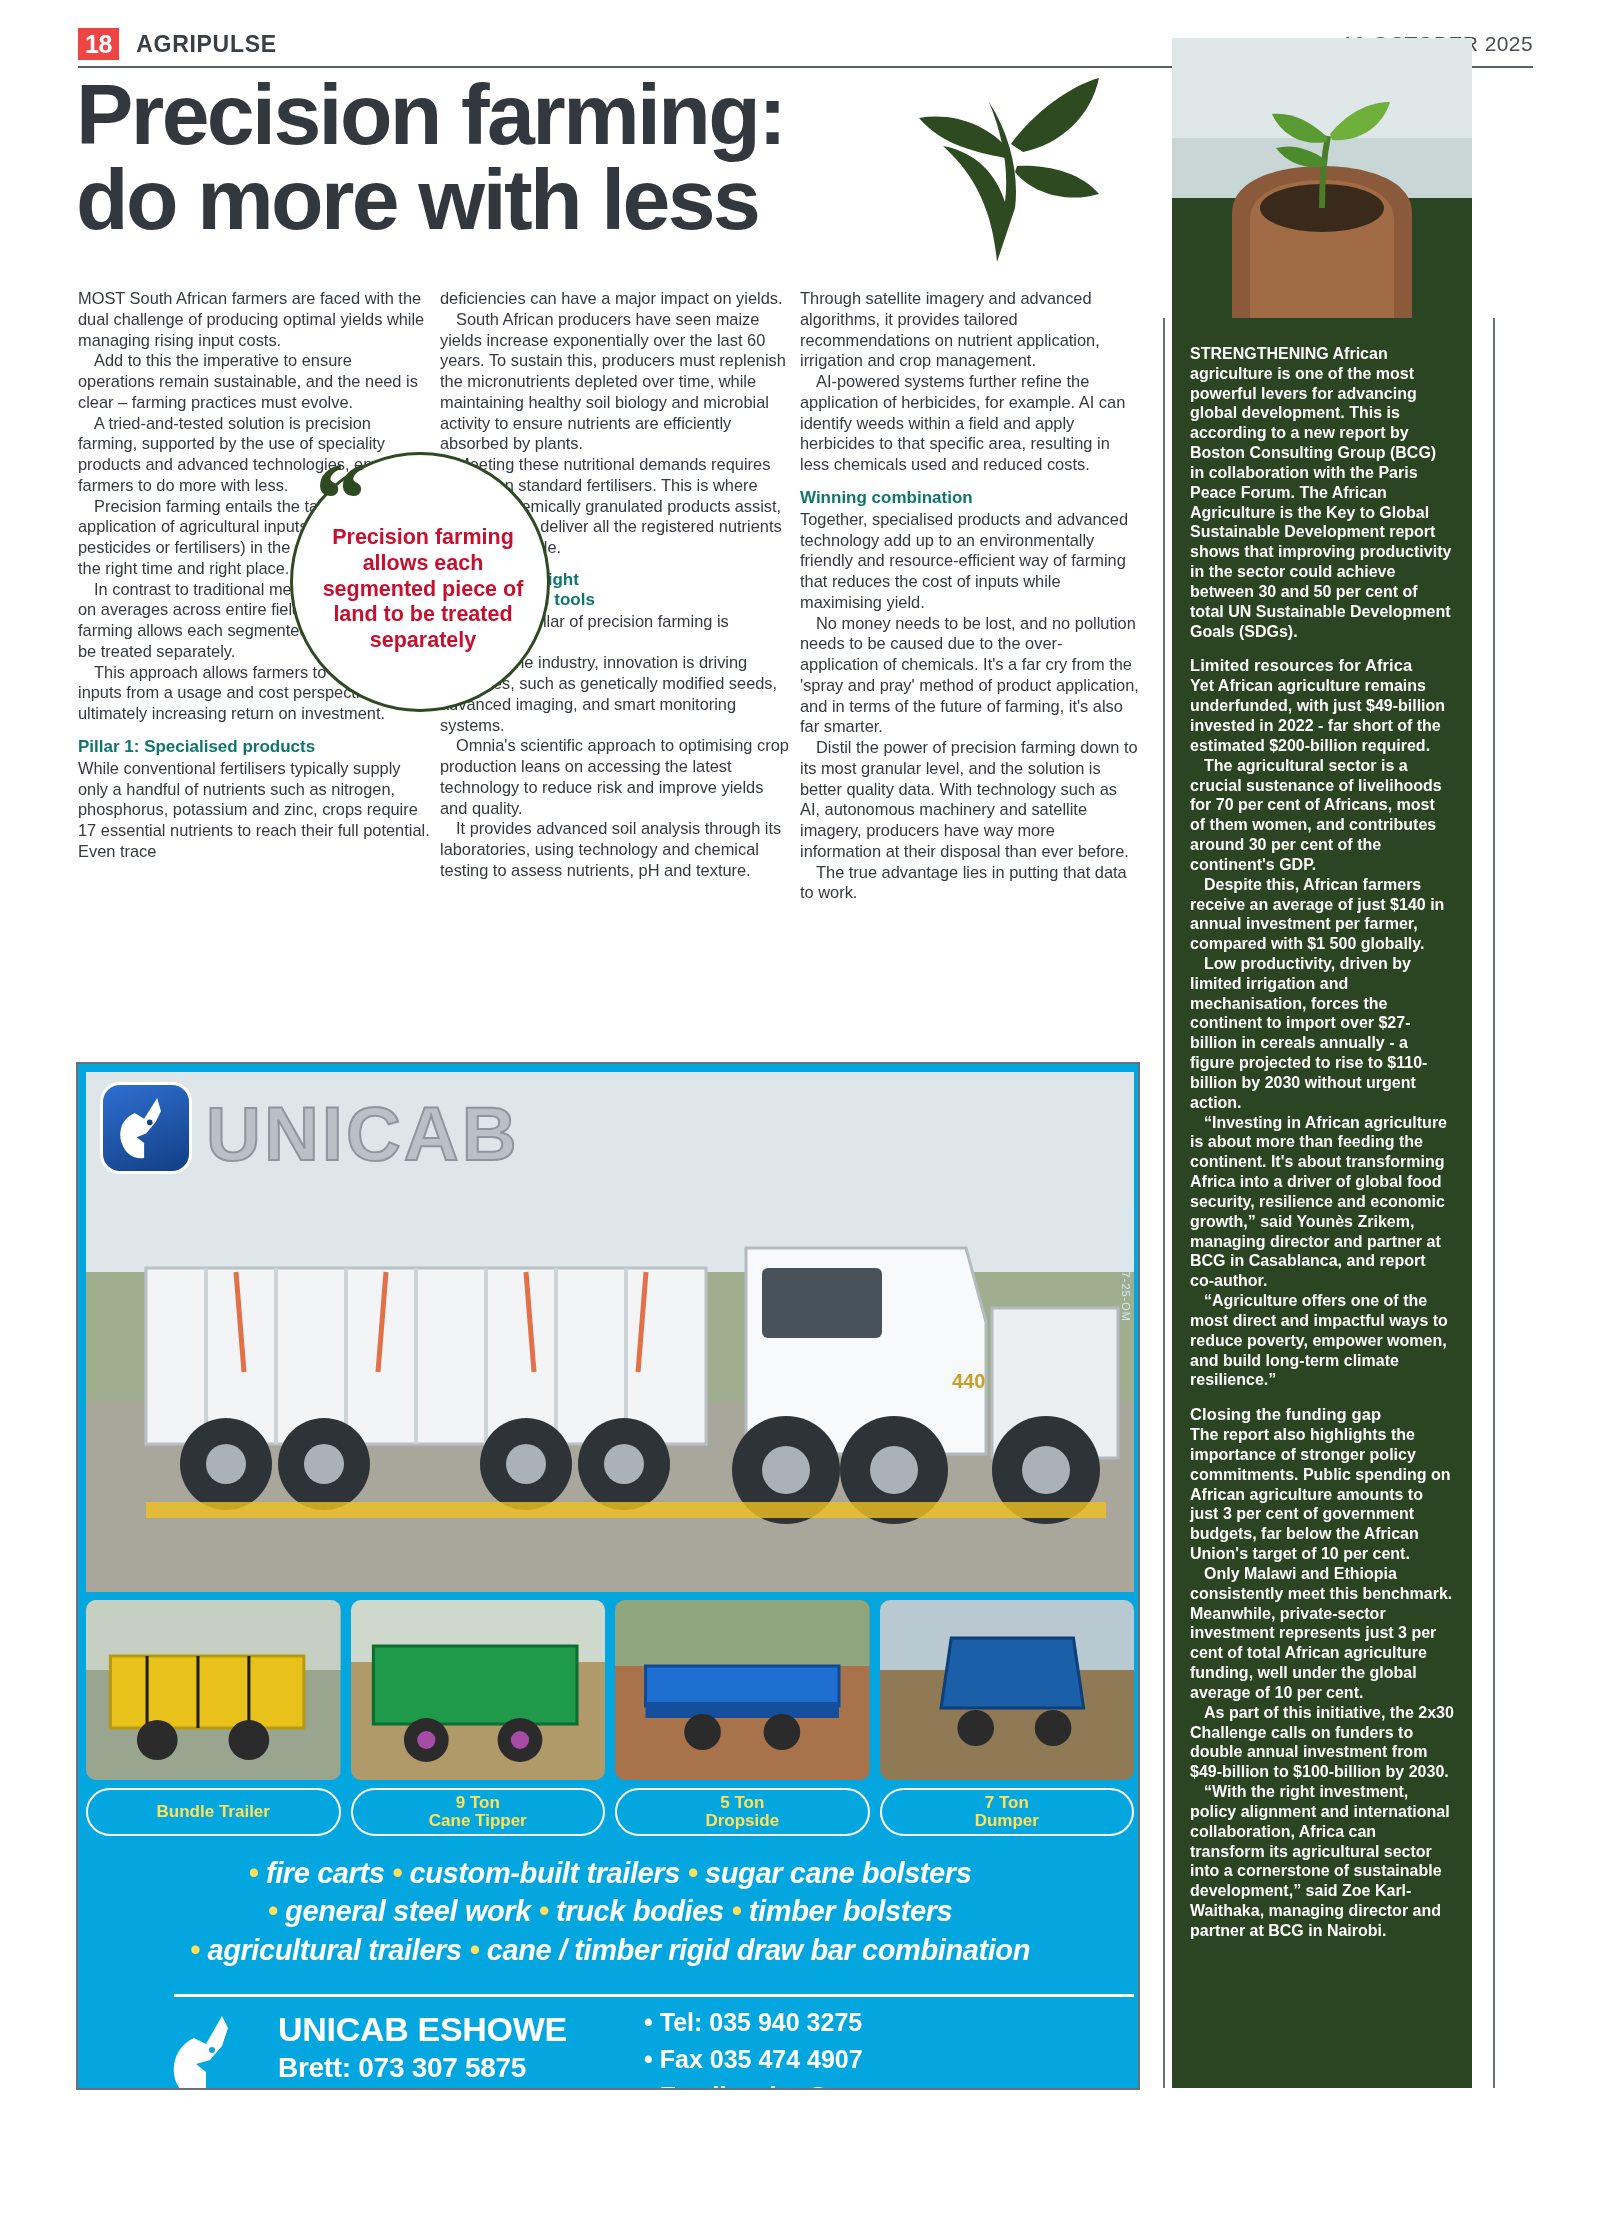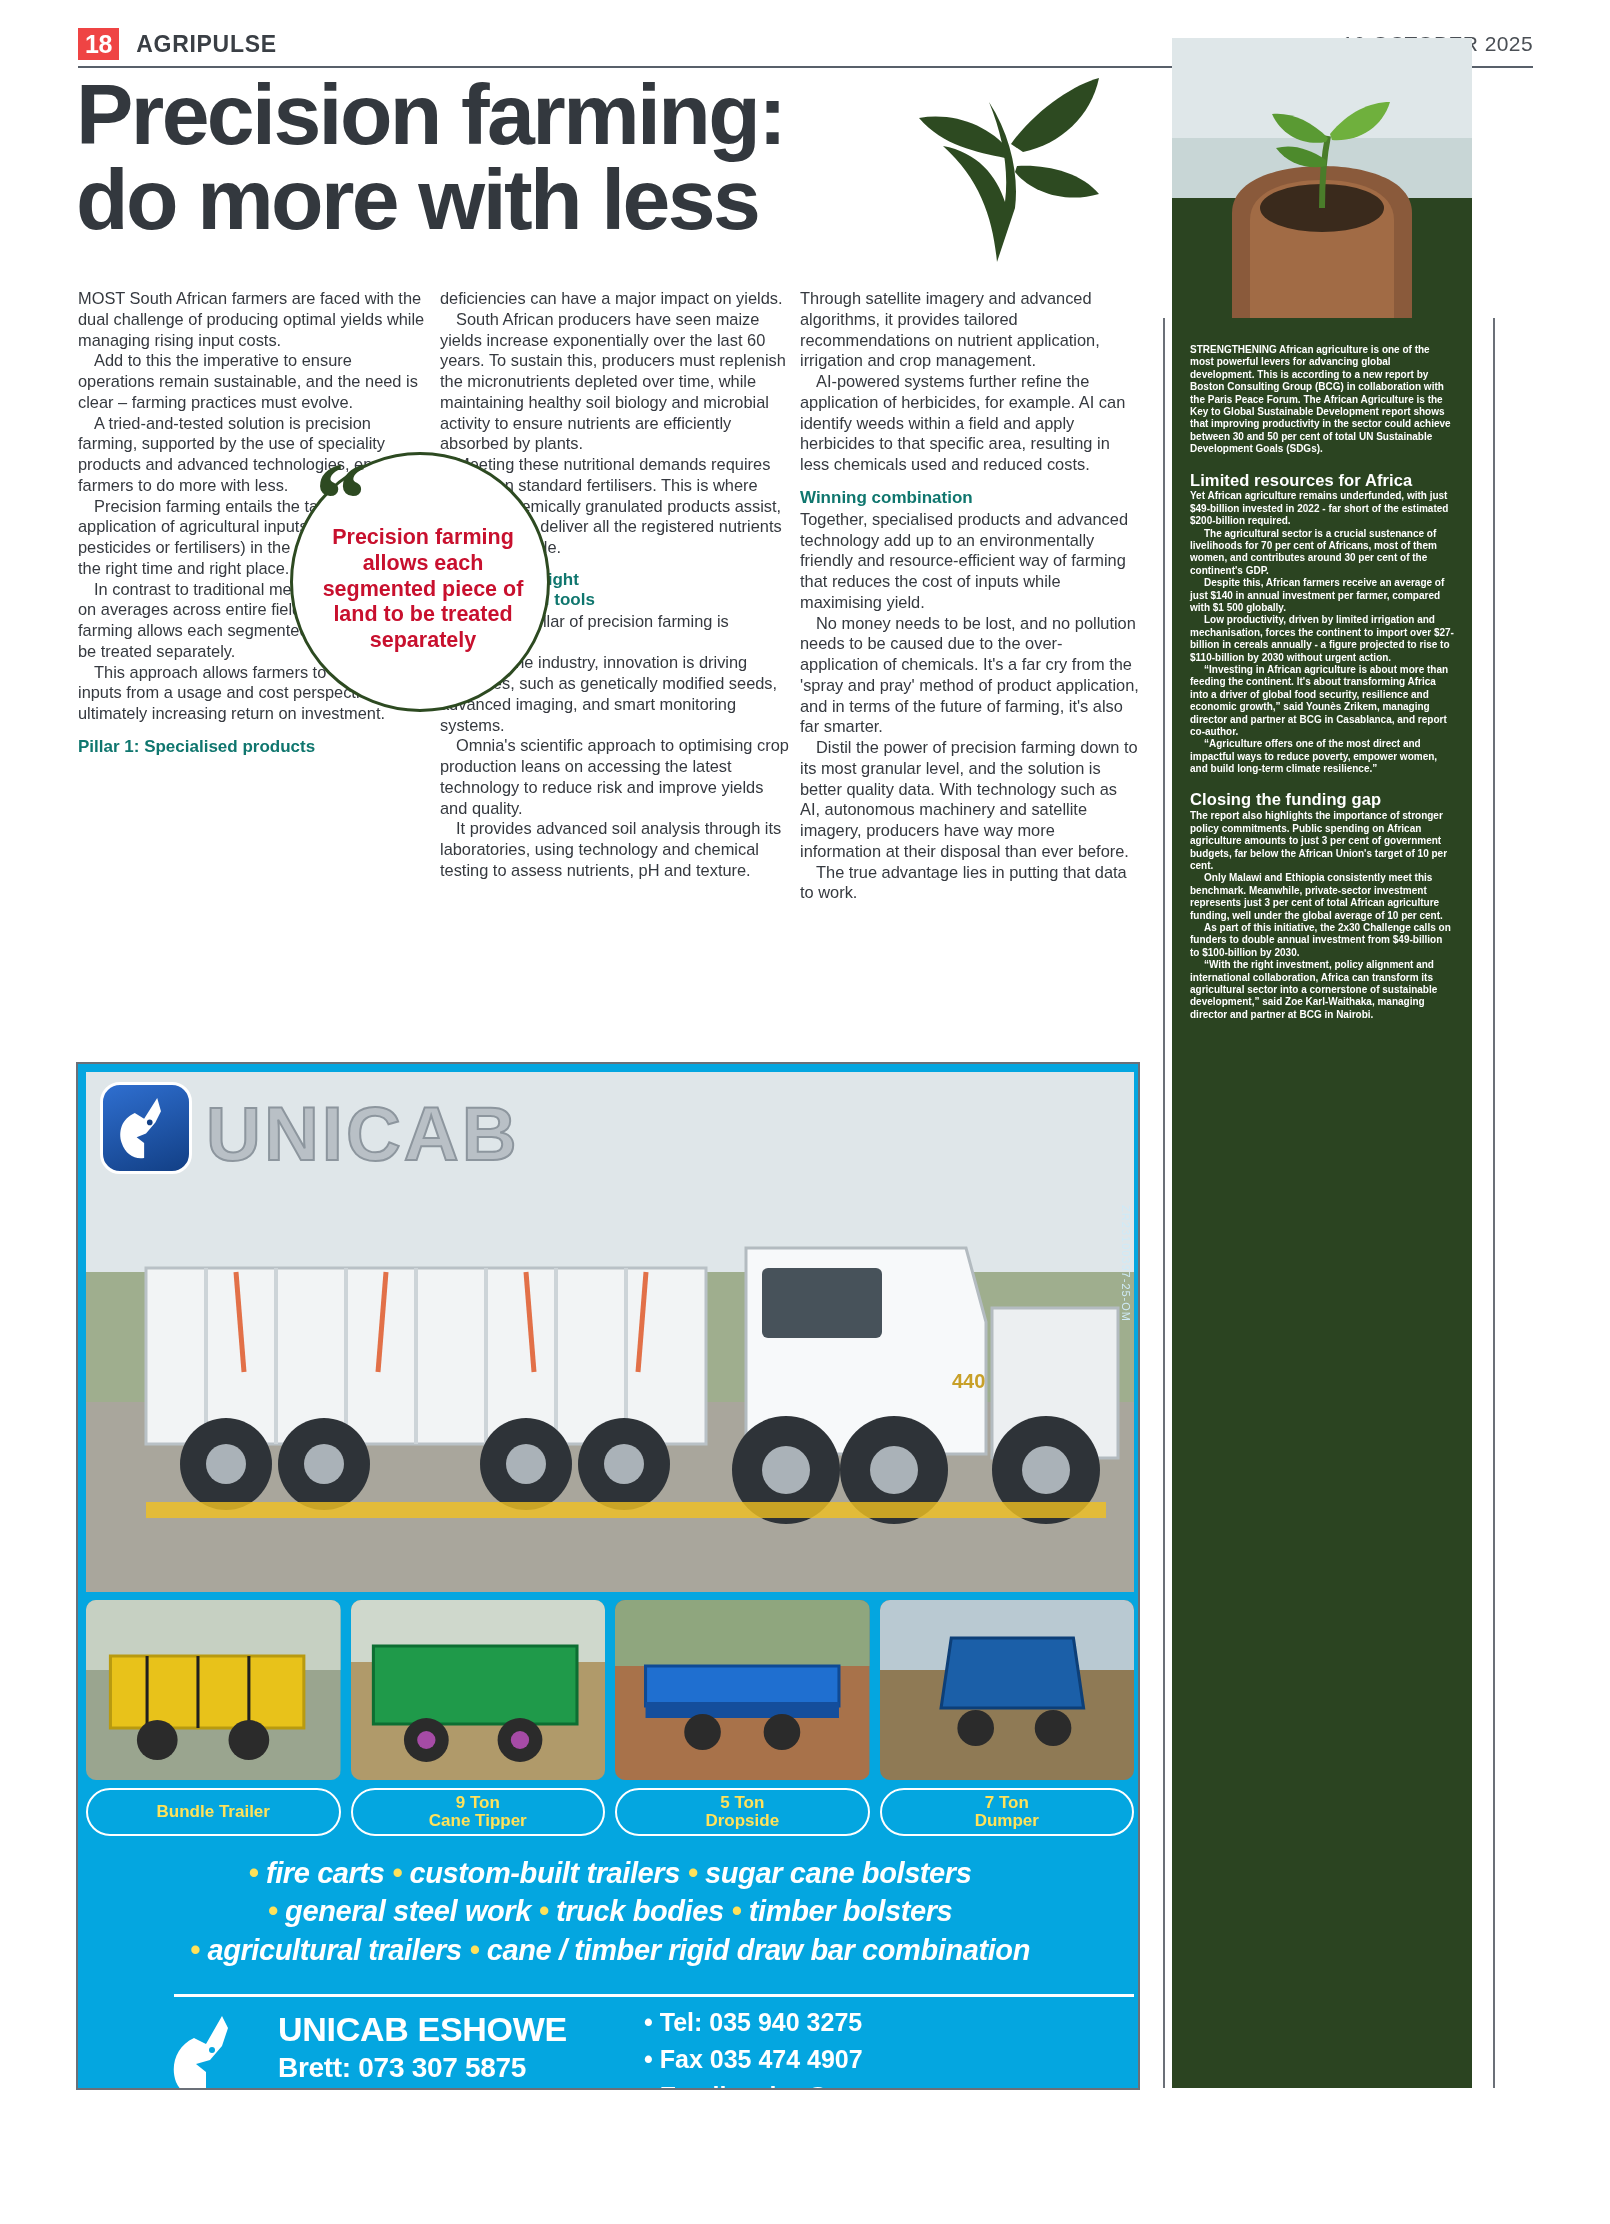--- a/index.html
+++ b/index.html
@@ -82,21 +82,21 @@
   
   .sidebar {
     position: absolute; left: 1172px; top: 318px; width: 300px; height: 1770px;
     background: #2b4421; color: #fff; padding: 26px 18px 18px 18px;
   }
   .sidebar-title {
     font-size: 45px; line-height: 1.0; font-weight: bold;
     letter-spacing: -1.2px; margin-bottom: 22px;
   }
   .sidebar p {
-    font-size: 10px; line-height: 1.24; font-weight: bold;
+    font-size: 16px; line-height: 1.24; font-weight: bold;
     text-indent: 14px; margin: 0;
   }
   .sidebar p.first { text-indent: 0; }
   .sidebar h4 {
     font-size: 16.5px; font-weight: bold; line-height: 1.15;
     margin: 15px 0 1px 0; letter-spacing: 0.1px;
   }
   .sidebar-divider { position: absolute; left: 1163px; top: 318px; width: 2px; height: 1770px; background: #6b7078; }
   .sidebar-hairline-out { position: absolute; left: 1493px; top: 318px; width: 2px; height: 1770px; background: #6b7078; }
 
@@ -192,20 +192,21 @@
 
   <div class="col" id="col1">
     <div class="wrap-right" style="height:0"></div>
     <p class="first">MOST South African farmers are faced with the dual challenge of producing optimal yields while managing rising input costs.</p>
     <p>Add to this the imperative to ensure operations remain sustainable, and the need is clear – farming practices must evolve.</p>
     <p>A tried-and-tested solution is precision farming, supported by the use of speciality products and advanced technologies, enabling farmers to do more with less.</p>
     <p>Precision farming entails the targeted application of agricultural inputs (herbicides, pesticides or fertilisers) in the correct amount, at the right time and right place.</p>
     <p>In contrast to traditional methods, which relied on averages across entire fields, precision farming allows each segmented piece of land to be treated separately.</p>
     <p>This approach allows farmers to optimise inputs from a usage and cost perspective, ultimately increasing return on investment.</p>
     <h4>Pillar 1: Specialised products</h4>
+    <p class="first">While conventional fertilisers typically supply only a handful of nutrients such as nitrogen, phosphorus, potassium and zinc, crops require 17 essential nutrients to reach their full potential. Even trace</p>
   </div>
 
   <div class="col" id="col2">
     <p class="first">deficiencies can have a major impact on yields.</p>
     <p>South African producers have seen maize yields increase exponentially over the last 60 years. To sustain this, producers must replenish the micronutrients depleted over time, while maintaining healthy soil biology and microbial activity to ensure nutrients are efficiently absorbed by plants.</p>
     <p>Meeting these nutritional demands requires more than standard fertilisers. This is where Omnia's chemically granulated products assist, formulated to deliver all the registered nutrients in every granule.</p>
     <h4 class="tight">
       <span>Pillar 2: The right</span><br>
       <span>technological tools</span>
     </h4>

